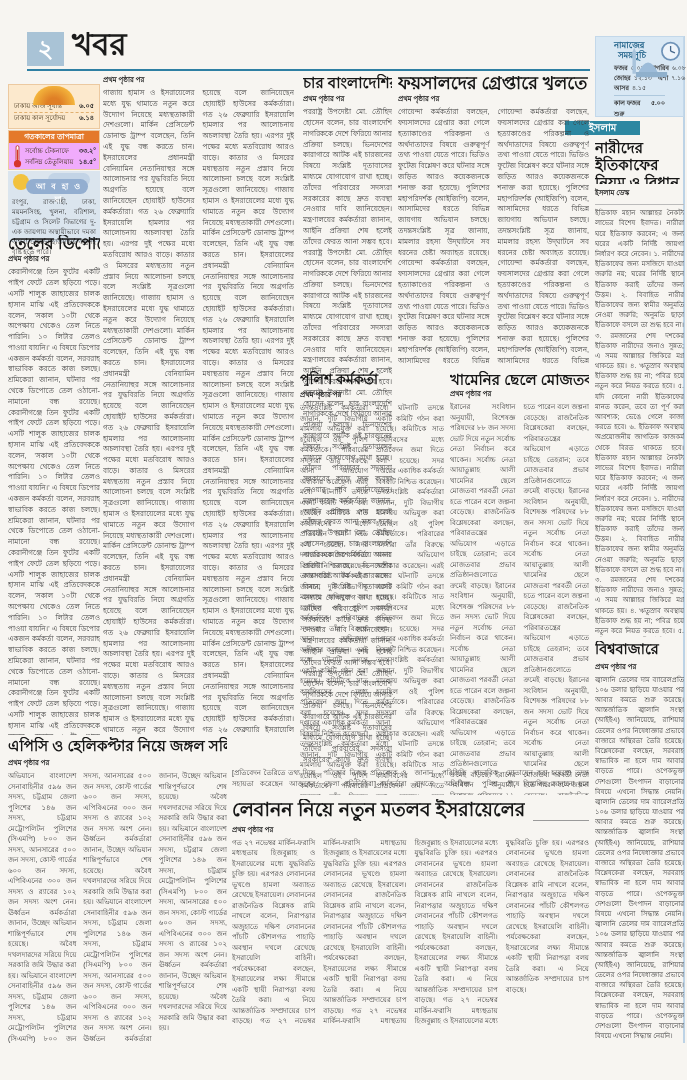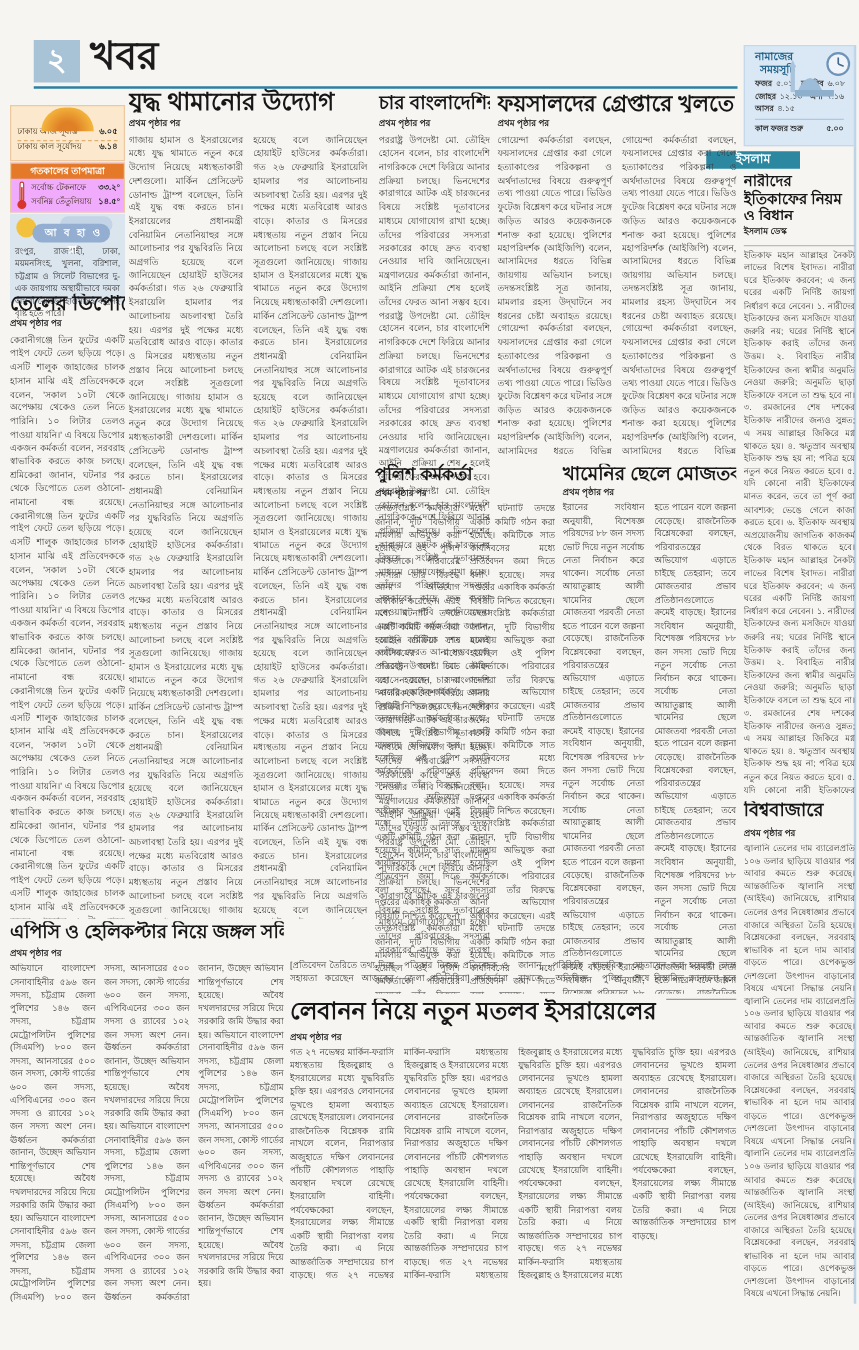--- a/index.html
+++ b/index.html
@@ -14,21 +14,21 @@
   .cols-2{column-count:2;column-gap:8px;}
   .cols-3{column-count:3;column-gap:7px;}
   .cols-4{column-count:4;column-gap:8px;}
   
   .numbox{background:#a9c3d6;color:#ffffff;text-align:center;font-size:24px;font-weight:bold;line-height:34px;}
   .section-title{font-size:31px;font-weight:bold;color:#1b1b1b;line-height:1;}
   .masthead-title{font-size:20.5px;font-weight:bold;color:#14557e;line-height:1;}
   .masthead-date{font-size:7.5px;color:#666666;margin-top:4px;}
   .header-rule{background:#2e7fa3;}
   
-  .prayer-box{background:#d9e8f4;border:1px solid #c3d8ea;box-sizing:border-box;padding:3px 8px;}
+  .prayer-box{background:#d9e8f4;border:1px solid #c3d8ea;box-sizing:border-box;padding:3px 18px;}
   .prayer-title{font-size:8.5px;font-weight:bold;color:#1b5e86;line-height:1.2;}
   .prayer-row{display:flex;font-size:6.3px;color:#2c2c2c;line-height:1.55;}
   .prayer-row .pname{font-weight:bold;}
   .prayer-row .ptime{margin-left:3px;margin-right:6px;}
   .prayer-footer{display:flex;justify-content:space-between;border-top:1px solid #aec8dd;margin-top:2px;padding-top:2px;font-size:6.3px;font-weight:bold;color:#2c2c2c;}
   .islam-band{background:#2c87a1;color:#ffffff;font-size:10px;font-weight:bold;text-align:center;line-height:14px;}
   .divider{height:1px;background:#bbbbbb;margin:3px 0;}
   .edge-rule{background:#bdd3e6;}
   
   .sun-box{background:#fce9cd;border:1px solid #ecc9a0;box-sizing:border-box;padding:16px 5px 2px 5px;}
@@ -42,21 +42,21 @@
   .temp-rows{flex:1;}
   .temp-row{display:flex;justify-content:space-between;font-size:6.6px;color:#3a2a10;line-height:1.7;}
   .temp-row .v{font-weight:bold;color:#222222;}
   .wx-box{background:#dbe5ee;box-sizing:border-box;}
   .wx-illus{position:relative;height:24px;}
   .wx-sun{position:absolute;left:5px;top:3px;width:16px;height:16px;border-radius:50%;background:#f2c23e;}
   .wx-cloud1{position:absolute;left:18px;top:8px;width:62px;height:15px;border-radius:10px;background:#93aed0;}
   .wx-cloud2{position:absolute;left:40px;top:2px;width:42px;height:13px;border-radius:9px;background:#c3d4e6;}
   .wx-label{position:absolute;left:22px;top:9px;width:58px;text-align:center;color:#ffffff;font-size:8px;font-weight:bold;letter-spacing:2px;}
   .wx-text{font-size:6.7px;line-height:1.5;text-align:justify;color:#333333;padding:2px 4px;}
-  .lebanon-head{display:flex;align-items:flex-start;}
+  .lebanon-head{display:flex;align-items:flex-end;}
   .lebanon-rule{flex:1 1 auto;height:1px;background:#9a9a9a;margin-left:8px;}
 </style>
 </head>
 <body>
 
 <div id="page">
 
   <div class="abs numbox" style="left:27px;top:32px;width:37px;height:34px;">২</div>
   <div class="abs section-title" style="left:72px;top:29px;">খবর</div>
   <div class="abs header-rule" style="left:27px;top:69px;width:563px;height:2px;"></div>
@@ -93,21 +93,21 @@
       </div>
       <div class="prayer-footer">
         <span>কাল ফজর শুরু</span>
         <span>৫.০০</span>
       </div>
     </div>
   </div>
 
   <div class="abs islam-band" style="left:565px;top:121px;width:75px;height:14px;">ইসলাম</div>
   <div class="abs article" style="left:595px;top:139px;width:89px;height:498px;">
-    <h2 class="headline wrap" style="font-size:12px;">নারীদের ইতিকাফের নিয়ম ও বিধান</h2>
+    <h2 class="headline wrap" style="font-size:15px;">নারীদের ইতিকাফের নিয়ম ও বিধান</h2>
     <div class="byline">ইসলাম ডেস্ক</div>
     <div class="divider"></div>
     <div class="body-text" style="font-size:6.8px;">ইতিকাফ মহান আল্লাহর নৈকট্য লাভের বিশেষ ইবাদত। নারীরা ঘরে ইতিকাফ করবেন; এ জন্য ঘরের একটি নির্দিষ্ট জায়গা নির্ধারণ করে নেবেন। ১. নারীদের ইতিকাফের জন্য মসজিদে যাওয়া জরুরি নয়; ঘরের নির্দিষ্ট স্থানে ইতিকাফ করাই তাঁদের জন্য উত্তম। ২. বিবাহিত নারীর ইতিকাফের জন্য স্বামীর অনুমতি নেওয়া জরুরি; অনুমতি ছাড়া ইতিকাফে বসলে তা শুদ্ধ হবে না। ৩. রমজানের শেষ দশকের ইতিকাফ নারীদের জন্যও সুন্নত; এ সময় আল্লাহর জিকিরে মগ্ন থাকতে হয়। ৪. ঋতুস্রাব অবস্থায় ইতিকাফ শুদ্ধ হয় না; পবিত্র হয়ে নতুন করে নিয়ত করতে হবে। ৫. যদি কোনো নারী ইতিকাফের মানত করেন, তবে তা পূর্ণ করা আবশ্যক; ভেঙে গেলে কাজা করতে হবে। ৬. ইতিকাফ অবস্থায় অপ্রয়োজনীয় জাগতিক কাজকর্ম থেকে বিরত থাকতে হবে। ইতিকাফ মহান আল্লাহর নৈকট্য লাভের বিশেষ ইবাদত। নারীরা ঘরে ইতিকাফ করবেন; এ জন্য ঘরের একটি নির্দিষ্ট জায়গা নির্ধারণ করে নেবেন। ১. নারীদের ইতিকাফের জন্য মসজিদে যাওয়া জরুরি নয়; ঘরের নির্দিষ্ট স্থানে ইতিকাফ করাই তাঁদের জন্য উত্তম। ২. বিবাহিত নারীর ইতিকাফের জন্য স্বামীর অনুমতি নেওয়া জরুরি; অনুমতি ছাড়া ইতিকাফে বসলে তা শুদ্ধ হবে না। ৩. রমজানের শেষ দশকের ইতিকাফ নারীদের জন্যও সুন্নত; এ সময় আল্লাহর জিকিরে মগ্ন থাকতে হয়। ৪. ঋতুস্রাব অবস্থায় ইতিকাফ শুদ্ধ হয় না; পবিত্র হয়ে নতুন করে নিয়ত করতে হবে। ৫. যদি কোনো নারী ইতিকাফের মানত করেন, তবে তা পূর্ণ করা আবশ্যক; ভেঙে গেলে কাজা করতে হবে। ৬. ইতিকাফ অবস্থায় অপ্রয়োজনীয় জাগতিক কাজকর্ম থেকে বিরত থাকতে হবে।</div>
   </div>
 
   <div class="abs article" style="left:595px;top:641px;width:89px;height:400px;">
     <h2 class="headline" style="font-size:14.5px;">বিশ্ববাজারে</h2>
     <div class="byline">প্রথম পৃষ্ঠার পর</div>
     <div class="body-text" style="font-size:6.8px;">জ্বালানি তেলের দাম ব্যারেলপ্রতি ১০৬ ডলার ছাড়িয়ে যাওয়ার পর আবার কমতে শুরু করেছে। আন্তর্জাতিক জ্বালানি সংস্থা (আইইএ) জানিয়েছে, রাশিয়ার তেলের ওপর নিষেধাজ্ঞার প্রভাবে বাজারে অস্থিরতা তৈরি হয়েছে। বিশ্লেষকেরা বলছেন, সরবরাহ স্বাভাবিক না হলে দাম আবার বাড়তে পারে। ওপেকভুক্ত দেশগুলো উৎপাদন বাড়ানোর বিষয়ে এখনো সিদ্ধান্ত নেয়নি। জ্বালানি তেলের দাম ব্যারেলপ্রতি ১০৬ ডলার ছাড়িয়ে যাওয়ার পর আবার কমতে শুরু করেছে। আন্তর্জাতিক জ্বালানি সংস্থা (আইইএ) জানিয়েছে, রাশিয়ার তেলের ওপর নিষেধাজ্ঞার প্রভাবে বাজারে অস্থিরতা তৈরি হয়েছে। বিশ্লেষকেরা বলছেন, সরবরাহ স্বাভাবিক না হলে দাম আবার বাড়তে পারে। ওপেকভুক্ত দেশগুলো উৎপাদন বাড়ানোর বিষয়ে এখনো সিদ্ধান্ত নেয়নি। জ্বালানি তেলের দাম ব্যারেলপ্রতি ১০৬ ডলার ছাড়িয়ে যাওয়ার পর আবার কমতে শুরু করেছে। আন্তর্জাতিক জ্বালানি সংস্থা (আইইএ) জানিয়েছে, রাশিয়ার তেলের ওপর নিষেধাজ্ঞার প্রভাবে বাজারে অস্থিরতা তৈরি হয়েছে। বিশ্লেষকেরা বলছেন, সরবরাহ স্বাভাবিক না হলে দাম আবার বাড়তে পারে। ওপেকভুক্ত দেশগুলো উৎপাদন বাড়ানোর বিষয়ে এখনো সিদ্ধান্ত নেয়নি।</div>
   </div>
@@ -155,21 +155,20 @@
     <div class="wx-text">রংপুর, রাজশাহী, ঢাকা, ময়মনসিংহ, খুলনা, বরিশাল, চট্টগ্রাম ও সিলেট বিভাগের দু-এক জায়গায় অস্থায়ীভাবে দমকা অথবা ঝোড়ো হাওয়াসহ বজ্রসহ বৃষ্টি হতে পারে।</div>
   </div>
 
   <div class="abs article" style="left:8px;top:235px;width:92px;height:500px;">
     <h2 class="headline" style="font-size:16px;">তেলের ডিপোতে</h2>
     <div class="byline">প্রথম পৃষ্ঠার পর</div>
     <div class="body-text">কেরানীগঞ্জে তিন ফুটের একটি পাইপ ফেটে তেল ছড়িয়ে পড়ে। এসটি শালুক জাহাজের চালক হাসান মাঝি এই প্রতিবেদককে বলেন, 'সকাল ১০টা থেকে অপেক্ষায় থেকেও তেল নিতে পারিনি। ১০ লিটার তেলও পাওয়া যায়নি।' এ বিষয়ে ডিপোর একজন কর্মকর্তা বলেন, সরবরাহ স্বাভাবিক করতে কাজ চলছে। শ্রমিকেরা জানান, ঘটনার পর থেকে ডিপোতে তেল ওঠানো-নামানো বন্ধ রয়েছে। কেরানীগঞ্জে তিন ফুটের একটি পাইপ ফেটে তেল ছড়িয়ে পড়ে। এসটি শালুক জাহাজের চালক হাসান মাঝি এই প্রতিবেদককে বলেন, 'সকাল ১০টা থেকে অপেক্ষায় থেকেও তেল নিতে পারিনি। ১০ লিটার তেলও পাওয়া যায়নি।' এ বিষয়ে ডিপোর একজন কর্মকর্তা বলেন, সরবরাহ স্বাভাবিক করতে কাজ চলছে। শ্রমিকেরা জানান, ঘটনার পর থেকে ডিপোতে তেল ওঠানো-নামানো বন্ধ রয়েছে। কেরানীগঞ্জে তিন ফুটের একটি পাইপ ফেটে তেল ছড়িয়ে পড়ে। এসটি শালুক জাহাজের চালক হাসান মাঝি এই প্রতিবেদককে বলেন, 'সকাল ১০টা থেকে অপেক্ষায় থেকেও তেল নিতে পারিনি। ১০ লিটার তেলও পাওয়া যায়নি।' এ বিষয়ে ডিপোর একজন কর্মকর্তা বলেন, সরবরাহ স্বাভাবিক করতে কাজ চলছে। শ্রমিকেরা জানান, ঘটনার পর থেকে ডিপোতে তেল ওঠানো-নামানো বন্ধ রয়েছে। কেরানীগঞ্জে তিন ফুটের একটি পাইপ ফেটে তেল ছড়িয়ে পড়ে। এসটি শালুক জাহাজের চালক হাসান মাঝি এই প্রতিবেদককে বলেন, 'সকাল ১০টা থেকে অপেক্ষায় থেকেও তেল নিতে পারিনি। ১০ লিটার তেলও পাওয়া যায়নি।' এ বিষয়ে ডিপোর একজন কর্মকর্তা বলেন, সরবরাহ স্বাভাবিক করতে কাজ চলছে। শ্রমিকেরা জানান, ঘটনার পর থেকে ডিপোতে তেল ওঠানো-নামানো বন্ধ রয়েছে।</div>
   </div>
 
   <div class="abs article" style="left:103px;top:71px;width:191px;height:664px;">
-    <h2 class="headline" style="font-size:19.5px;">যুদ্ধ থামানোর উদ্যোগ</h2>
     <div class="byline">প্রথম পৃষ্ঠার পর</div>
     <div class="body-text cols-2">গাজায় হামাস ও ইসরায়েলের মধ্যে যুদ্ধ থামাতে নতুন করে উদ্যোগ নিয়েছে মধ্যস্থতাকারী দেশগুলো। মার্কিন প্রেসিডেন্ট ডোনাল্ড ট্রাম্প বলেছেন, তিনি এই যুদ্ধ বন্ধ করতে চান। ইসরায়েলের প্রধানমন্ত্রী বেনিয়ামিন নেতানিয়াহুর সঙ্গে আলোচনার পর যুদ্ধবিরতি নিয়ে অগ্রগতি হয়েছে বলে জানিয়েছেন হোয়াইট হাউসের কর্মকর্তারা। গত ২৬ ফেব্রুয়ারি ইসরায়েলি হামলার পর আলোচনায় অচলাবস্থা তৈরি হয়। এরপর দুই পক্ষের মধ্যে মতবিরোধ আরও বাড়ে। কাতার ও মিসরের মধ্যস্থতায় নতুন প্রস্তাব নিয়ে আলোচনা চলছে বলে সংশ্লিষ্ট সূত্রগুলো জানিয়েছে। গাজায় হামাস ও ইসরায়েলের মধ্যে যুদ্ধ থামাতে নতুন করে উদ্যোগ নিয়েছে মধ্যস্থতাকারী দেশগুলো। মার্কিন প্রেসিডেন্ট ডোনাল্ড ট্রাম্প বলেছেন, তিনি এই যুদ্ধ বন্ধ করতে চান। ইসরায়েলের প্রধানমন্ত্রী বেনিয়ামিন নেতানিয়াহুর সঙ্গে আলোচনার পর যুদ্ধবিরতি নিয়ে অগ্রগতি হয়েছে বলে জানিয়েছেন হোয়াইট হাউসের কর্মকর্তারা। গত ২৬ ফেব্রুয়ারি ইসরায়েলি হামলার পর আলোচনায় অচলাবস্থা তৈরি হয়। এরপর দুই পক্ষের মধ্যে মতবিরোধ আরও বাড়ে। কাতার ও মিসরের মধ্যস্থতায় নতুন প্রস্তাব নিয়ে আলোচনা চলছে বলে সংশ্লিষ্ট সূত্রগুলো জানিয়েছে। গাজায় হামাস ও ইসরায়েলের মধ্যে যুদ্ধ থামাতে নতুন করে উদ্যোগ নিয়েছে মধ্যস্থতাকারী দেশগুলো। মার্কিন প্রেসিডেন্ট ডোনাল্ড ট্রাম্প বলেছেন, তিনি এই যুদ্ধ বন্ধ করতে চান। ইসরায়েলের প্রধানমন্ত্রী বেনিয়ামিন নেতানিয়াহুর সঙ্গে আলোচনার পর যুদ্ধবিরতি নিয়ে অগ্রগতি হয়েছে বলে জানিয়েছেন হোয়াইট হাউসের কর্মকর্তারা। গত ২৬ ফেব্রুয়ারি ইসরায়েলি হামলার পর আলোচনায় অচলাবস্থা তৈরি হয়। এরপর দুই পক্ষের মধ্যে মতবিরোধ আরও বাড়ে। কাতার ও মিসরের মধ্যস্থতায় নতুন প্রস্তাব নিয়ে আলোচনা চলছে বলে সংশ্লিষ্ট সূত্রগুলো জানিয়েছে। গাজায় হামাস ও ইসরায়েলের মধ্যে যুদ্ধ থামাতে নতুন করে উদ্যোগ নিয়েছে মধ্যস্থতাকারী দেশগুলো। মার্কিন প্রেসিডেন্ট ডোনাল্ড ট্রাম্প বলেছেন, তিনি এই যুদ্ধ বন্ধ করতে চান। ইসরায়েলের প্রধানমন্ত্রী বেনিয়ামিন নেতানিয়াহুর সঙ্গে আলোচনার পর যুদ্ধবিরতি নিয়ে অগ্রগতি হয়েছে বলে জানিয়েছেন হোয়াইট হাউসের কর্মকর্তারা। গত ২৬ ফেব্রুয়ারি ইসরায়েলি হামলার পর আলোচনায় অচলাবস্থা তৈরি হয়। এরপর দুই পক্ষের মধ্যে মতবিরোধ আরও বাড়ে। কাতার ও মিসরের মধ্যস্থতায় নতুন প্রস্তাব নিয়ে আলোচনা চলছে বলে সংশ্লিষ্ট সূত্রগুলো জানিয়েছে। গাজায় হামাস ও ইসরায়েলের মধ্যে যুদ্ধ থামাতে নতুন করে উদ্যোগ নিয়েছে মধ্যস্থতাকারী দেশগুলো। মার্কিন প্রেসিডেন্ট ডোনাল্ড ট্রাম্প বলেছেন, তিনি এই যুদ্ধ বন্ধ করতে চান। ইসরায়েলের প্রধানমন্ত্রী বেনিয়ামিন নেতানিয়াহুর সঙ্গে আলোচনার পর যুদ্ধবিরতি নিয়ে অগ্রগতি হয়েছে বলে জানিয়েছেন হোয়াইট হাউসের কর্মকর্তারা। গত ২৬ ফেব্রুয়ারি ইসরায়েলি হামলার পর আলোচনায় অচলাবস্থা তৈরি হয়। এরপর দুই পক্ষের মধ্যে মতবিরোধ আরও বাড়ে। কাতার ও মিসরের মধ্যস্থতায় নতুন প্রস্তাব নিয়ে আলোচনা চলছে বলে সংশ্লিষ্ট সূত্রগুলো জানিয়েছে। গাজায় হামাস ও ইসরায়েলের মধ্যে যুদ্ধ থামাতে নতুন করে উদ্যোগ নিয়েছে মধ্যস্থতাকারী দেশগুলো। মার্কিন প্রেসিডেন্ট ডোনাল্ড ট্রাম্প বলেছেন, তিনি এই যুদ্ধ বন্ধ করতে চান। ইসরায়েলের প্রধানমন্ত্রী বেনিয়ামিন নেতানিয়াহুর সঙ্গে আলোচনার পর যুদ্ধবিরতি নিয়ে অগ্রগতি হয়েছে বলে জানিয়েছেন হোয়াইট হাউসের কর্মকর্তারা। গত ২৬ ফেব্রুয়ারি ইসরায়েলি হামলার পর আলোচনায় অচলাবস্থা তৈরি হয়। এরপর দুই পক্ষের মধ্যে মতবিরোধ আরও বাড়ে। কাতার ও মিসরের মধ্যস্থতায় নতুন প্রস্তাব নিয়ে আলোচনা চলছে বলে সংশ্লিষ্ট সূত্রগুলো জানিয়েছে। গাজায় হামাস ও ইসরায়েলের মধ্যে যুদ্ধ থামাতে নতুন করে উদ্যোগ নিয়েছে মধ্যস্থতাকারী দেশগুলো। মার্কিন প্রেসিডেন্ট ডোনাল্ড ট্রাম্প বলেছেন, তিনি এই যুদ্ধ বন্ধ করতে চান। ইসরায়েলের প্রধানমন্ত্রী বেনিয়ামিন নেতানিয়াহুর সঙ্গে আলোচনার পর যুদ্ধবিরতি নিয়ে অগ্রগতি হয়েছে বলে জানিয়েছেন হোয়াইট হাউসের কর্মকর্তারা। গত ২৬ ফেব্রুয়ারি ইসরায়েলি হামলার পর আলোচনায় অচলাবস্থা তৈরি হয়। এরপর দুই পক্ষের মধ্যে মতবিরোধ আরও বাড়ে। কাতার ও মিসরের মধ্যস্থতায় নতুন প্রস্তাব নিয়ে আলোচনা চলছে বলে সংশ্লিষ্ট সূত্রগুলো জানিয়েছে।</div>
   </div>
 
   <div class="abs article" style="left:303px;top:74px;width:89px;height:690px;">
     <h2 class="headline" style="font-size:15px;">চার বাংলাদেশির</h2>
     <div class="byline">প্রথম পৃষ্ঠার পর</div>
     <div class="body-text">পররাষ্ট্র উপদেষ্টা মো. তৌহিদ হোসেন বলেন, চার বাংলাদেশি নাগরিককে দেশে ফিরিয়ে আনার প্রক্রিয়া চলছে। ভিনদেশের কারাগারে আটক এই চারজনের বিষয়ে সংশ্লিষ্ট দূতাবাসের মাধ্যমে যোগাযোগ রাখা হচ্ছে। তাঁদের পরিবারের সদস্যরা সরকারের কাছে দ্রুত ব্যবস্থা নেওয়ার দাবি জানিয়েছেন। মন্ত্রণালয়ের কর্মকর্তারা জানান, আইনি প্রক্রিয়া শেষ হলেই তাঁদের ফেরত আনা সম্ভব হবে। পররাষ্ট্র উপদেষ্টা মো. তৌহিদ হোসেন বলেন, চার বাংলাদেশি নাগরিককে দেশে ফিরিয়ে আনার প্রক্রিয়া চলছে। ভিনদেশের কারাগারে আটক এই চারজনের বিষয়ে সংশ্লিষ্ট দূতাবাসের মাধ্যমে যোগাযোগ রাখা হচ্ছে। তাঁদের পরিবারের সদস্যরা সরকারের কাছে দ্রুত ব্যবস্থা নেওয়ার দাবি জানিয়েছেন। মন্ত্রণালয়ের কর্মকর্তারা জানান, আইনি প্রক্রিয়া শেষ হলেই তাঁদের ফেরত আনা সম্ভব হবে। পররাষ্ট্র উপদেষ্টা মো. তৌহিদ হোসেন বলেন, চার বাংলাদেশি নাগরিককে দেশে ফিরিয়ে আনার প্রক্রিয়া চলছে। ভিনদেশের কারাগারে আটক এই চারজনের বিষয়ে সংশ্লিষ্ট দূতাবাসের মাধ্যমে যোগাযোগ রাখা হচ্ছে। তাঁদের পরিবারের সদস্যরা সরকারের কাছে দ্রুত ব্যবস্থা নেওয়ার দাবি জানিয়েছেন। মন্ত্রণালয়ের কর্মকর্তারা জানান, আইনি প্রক্রিয়া শেষ হলেই তাঁদের ফেরত আনা সম্ভব হবে। পররাষ্ট্র উপদেষ্টা মো. তৌহিদ হোসেন বলেন, চার বাংলাদেশি নাগরিককে দেশে ফিরিয়ে আনার প্রক্রিয়া চলছে। ভিনদেশের কারাগারে আটক এই চারজনের বিষয়ে সংশ্লিষ্ট দূতাবাসের মাধ্যমে যোগাযোগ রাখা হচ্ছে। তাঁদের পরিবারের সদস্যরা সরকারের কাছে দ্রুত ব্যবস্থা নেওয়ার দাবি জানিয়েছেন। মন্ত্রণালয়ের কর্মকর্তারা জানান, আইনি প্রক্রিয়া শেষ হলেই তাঁদের ফেরত আনা সম্ভব হবে। পররাষ্ট্র উপদেষ্টা মো. তৌহিদ হোসেন বলেন, চার বাংলাদেশি নাগরিককে দেশে ফিরিয়ে আনার প্রক্রিয়া চলছে। ভিনদেশের কারাগারে আটক এই চারজনের বিষয়ে সংশ্লিষ্ট দূতাবাসের মাধ্যমে যোগাযোগ রাখা হচ্ছে। তাঁদের পরিবারের সদস্যরা সরকারের কাছে দ্রুত ব্যবস্থা নেওয়ার দাবি জানিয়েছেন। মন্ত্রণালয়ের কর্মকর্তারা জানান, আইনি প্রক্রিয়া শেষ হলেই তাঁদের ফেরত আনা সম্ভব হবে।</div>
   </div>
 

